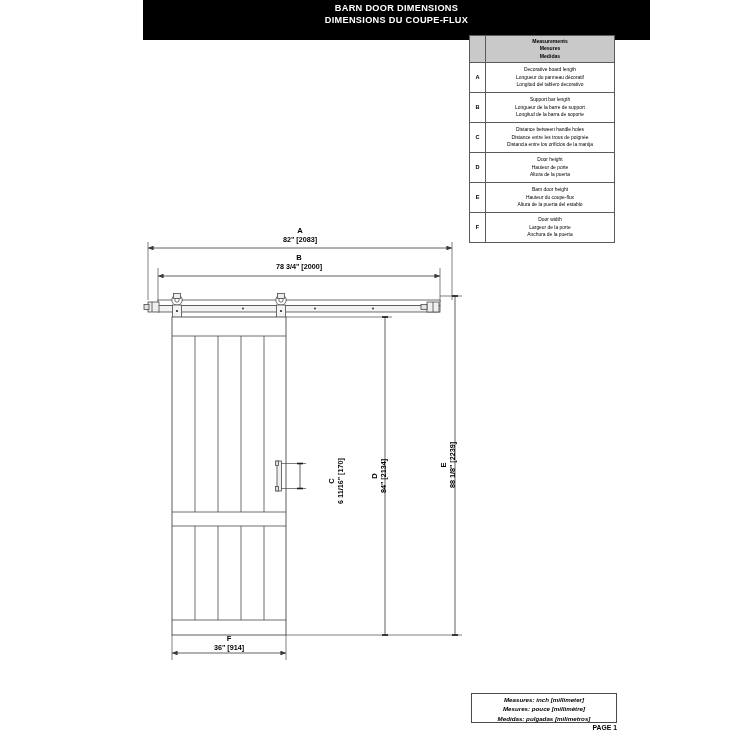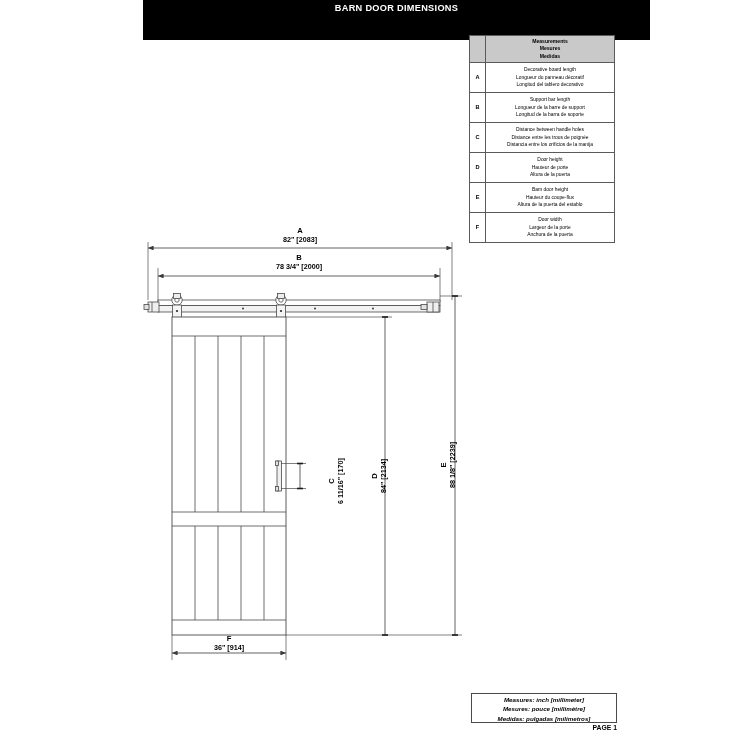--- a/index.html
+++ b/index.html
@@ -112,20 +112,21 @@
     text-align: right;
     font-size: 6.8px;
     font-weight: bold;
   }
 </style>
 </head>
 <body>
 
 <div id="title-bar">
   <div>BARN DOOR DIMENSIONS</div>
+  <div>DIMENSIONS DU COUPE-FLUX</div>
 </div>
 
 <table id="meas-table">
   <tbody>
       <tr>
     <th class="hdr letter"></th>
     <th class="hdr">
       <div>Measurements</div>
       <div>Mesures</div>
       <div>Medidas</div>

